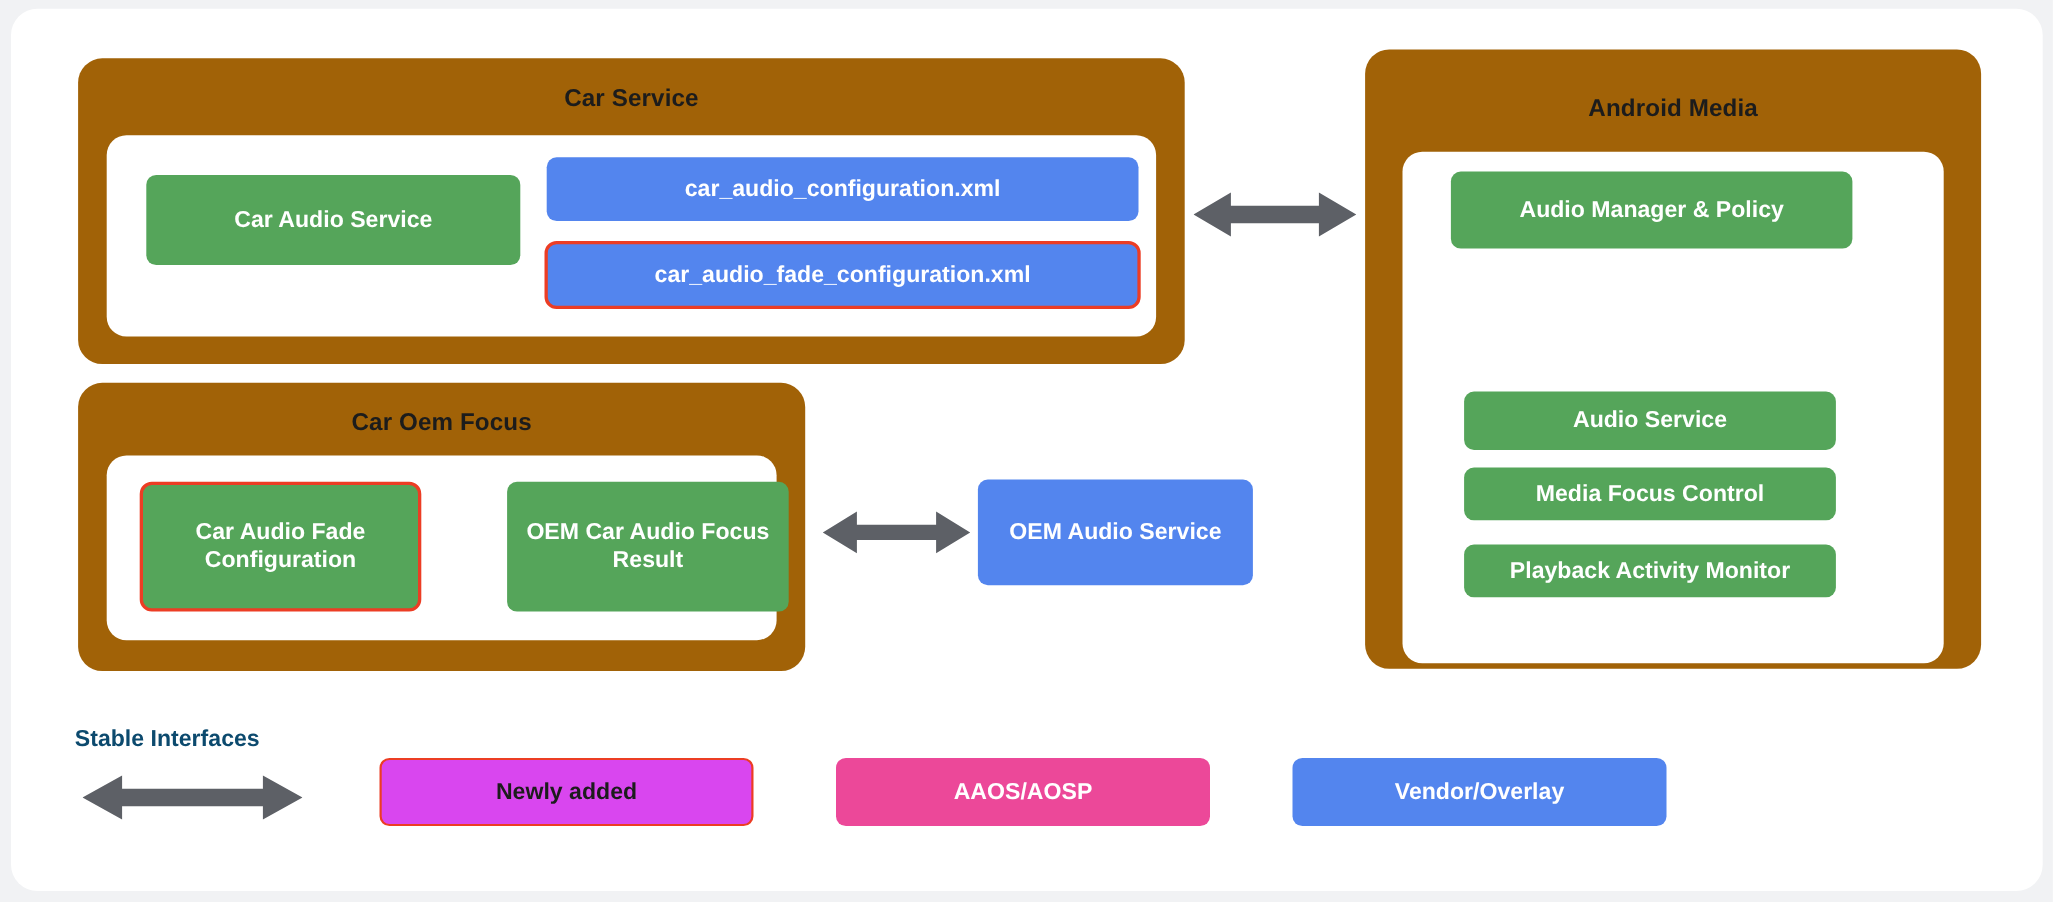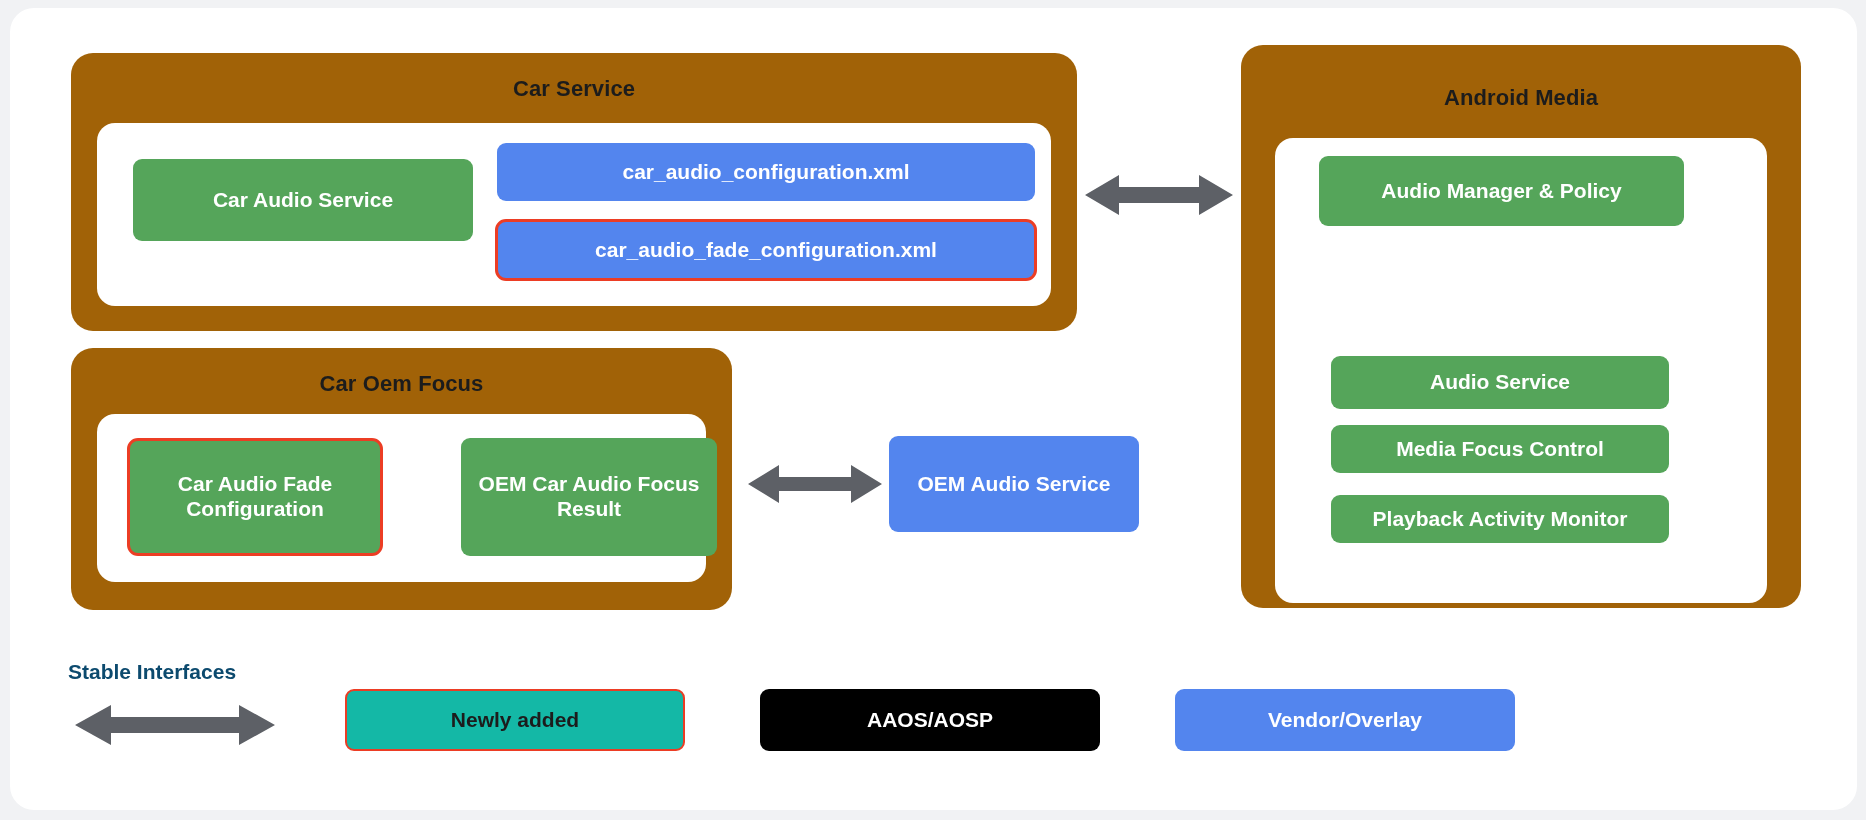--- a/index.html
+++ b/index.html
@@ -87,25 +87,25 @@
     box-sizing: border-box;
     display: flex;
     align-items: center;
     justify-content: center;
     text-align: center;
     border-radius: 9px;
     font-size: 21px;
     font-weight: bold;
   }
   .legend-outline {
-    background: #14b8a6;
+    background: #d946ef;
     border: 2px solid #ec3d24;
     color: #1c1c1c;
   }
-  .legend-green { background: #000000; color: #ffffff; }
+  .legend-green { background: #ec4899; color: #ffffff; }
   .legend-blue  { background: #5385ee; color: #ffffff; }
 </style>
 </head>
 <body>
 
 <div id="canvas">
 
   <div class="group" style="left:61px; top:45px; width:1006px; height:278px;">
     <div class="group-title" style="top:23px;">Car Service</div>
 

